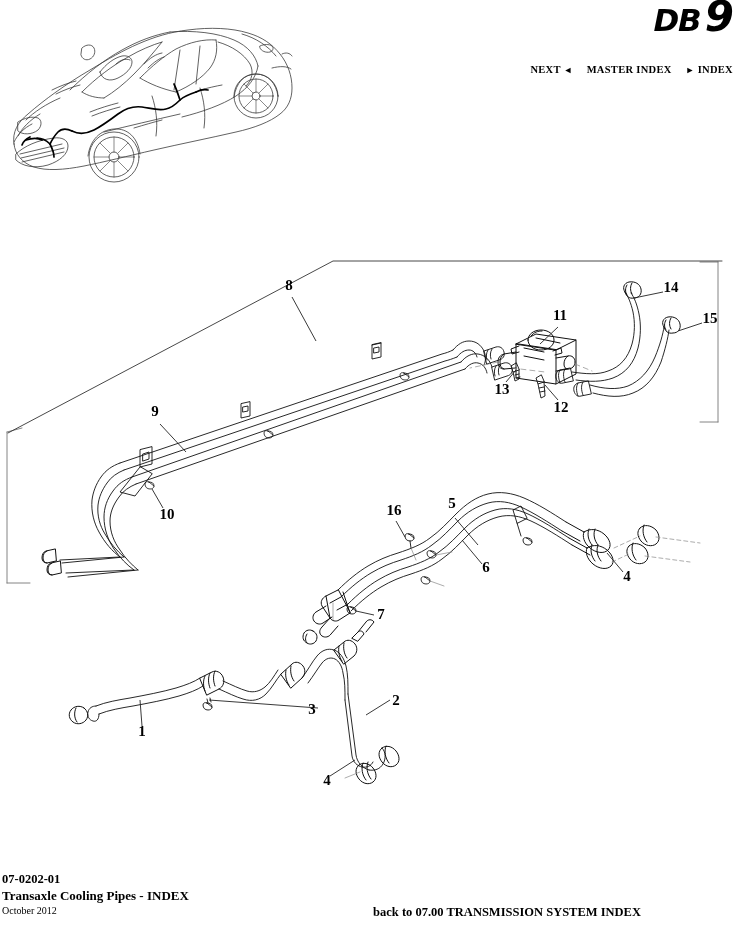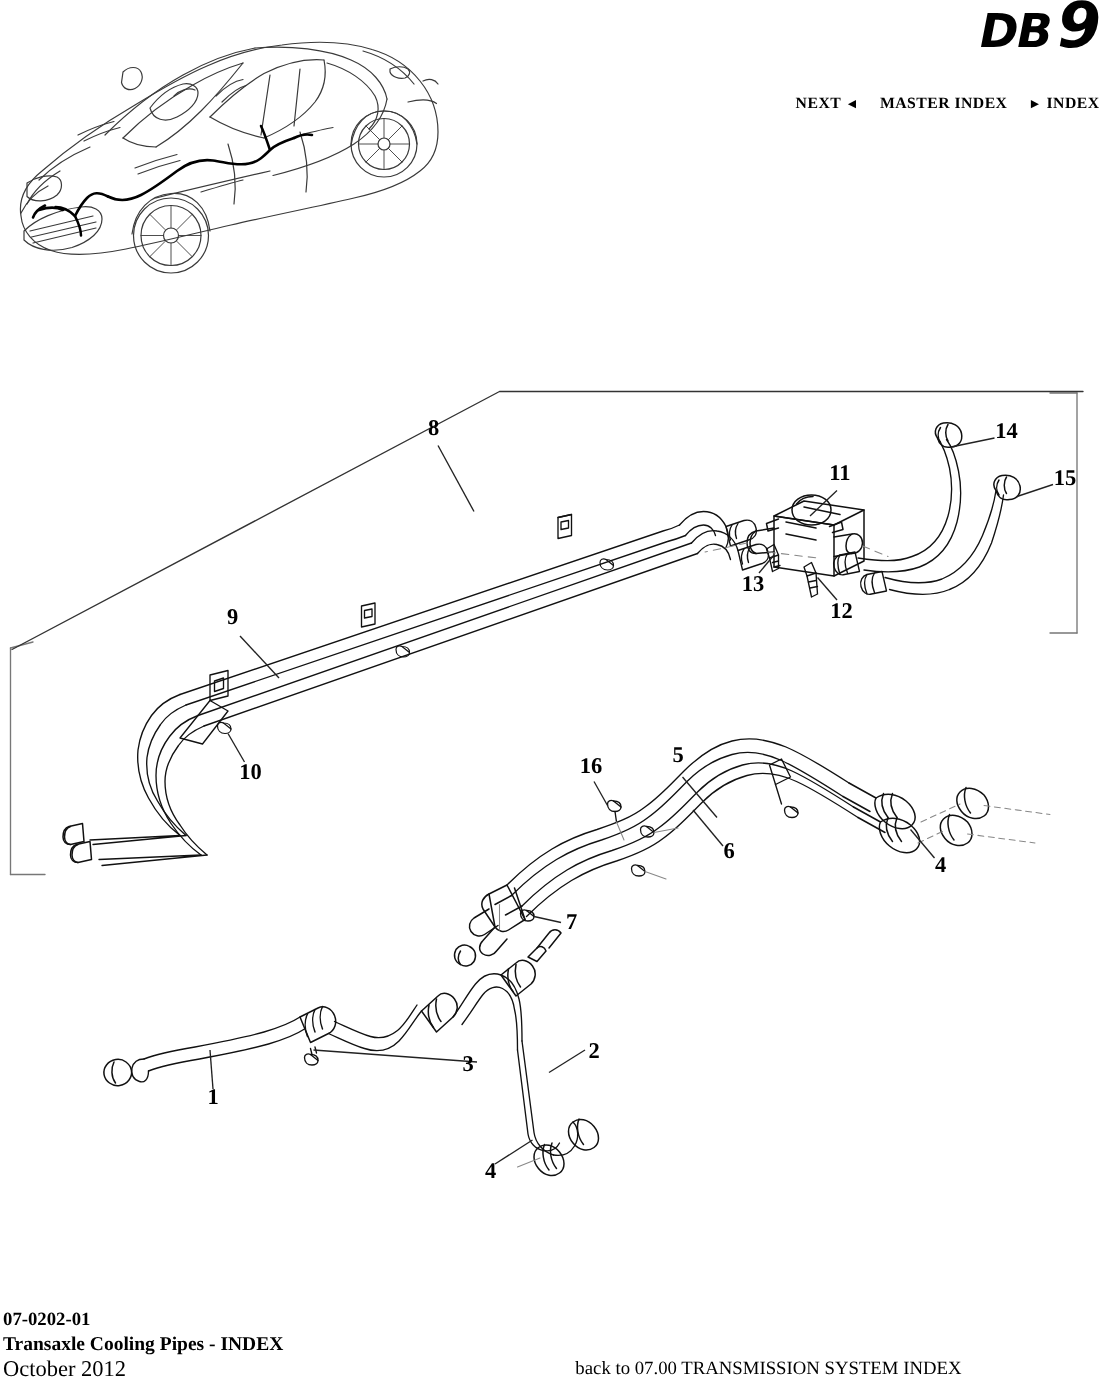--- a/index.html
+++ b/index.html
@@ -44,23 +44,23 @@
 
   
   .diagram{position:absolute;left:0;top:200px;width:737px;height:640px;}
 
   
   .footer{position:absolute;left:0;top:872px;width:643px;height:55px;}
   .f-code{position:absolute;left:2px;top:0;font-weight:bold;font-size:12.5px;
           font-family:"Liberation Serif",serif;}
   .f-name{position:absolute;left:2px;top:16px;font-weight:bold;font-size:13px;
           font-family:"Liberation Serif",serif;}
-  .f-date{position:absolute;left:2px;top:33px;font-size:15px;
+  .f-date{position:absolute;left:2px;top:33px;font-size:10px;
           font-family:"Liberation Serif",serif;}
-  .f-index{position:absolute;right:2px;top:33px;font-weight:normal;font-size:12.5px;
+  .f-index{position:absolute;right:2px;top:33px;font-weight:bold;font-size:12.5px;
            font-family:"Liberation Serif",serif;cursor:pointer;}
 
   svg{display:block;}
   .cal{font-family:"Liberation Serif",serif;font-weight:bold;font-size:15px;fill:#000;}
 </style>
 </head>
 <body>
 
 <div class="page">
 

